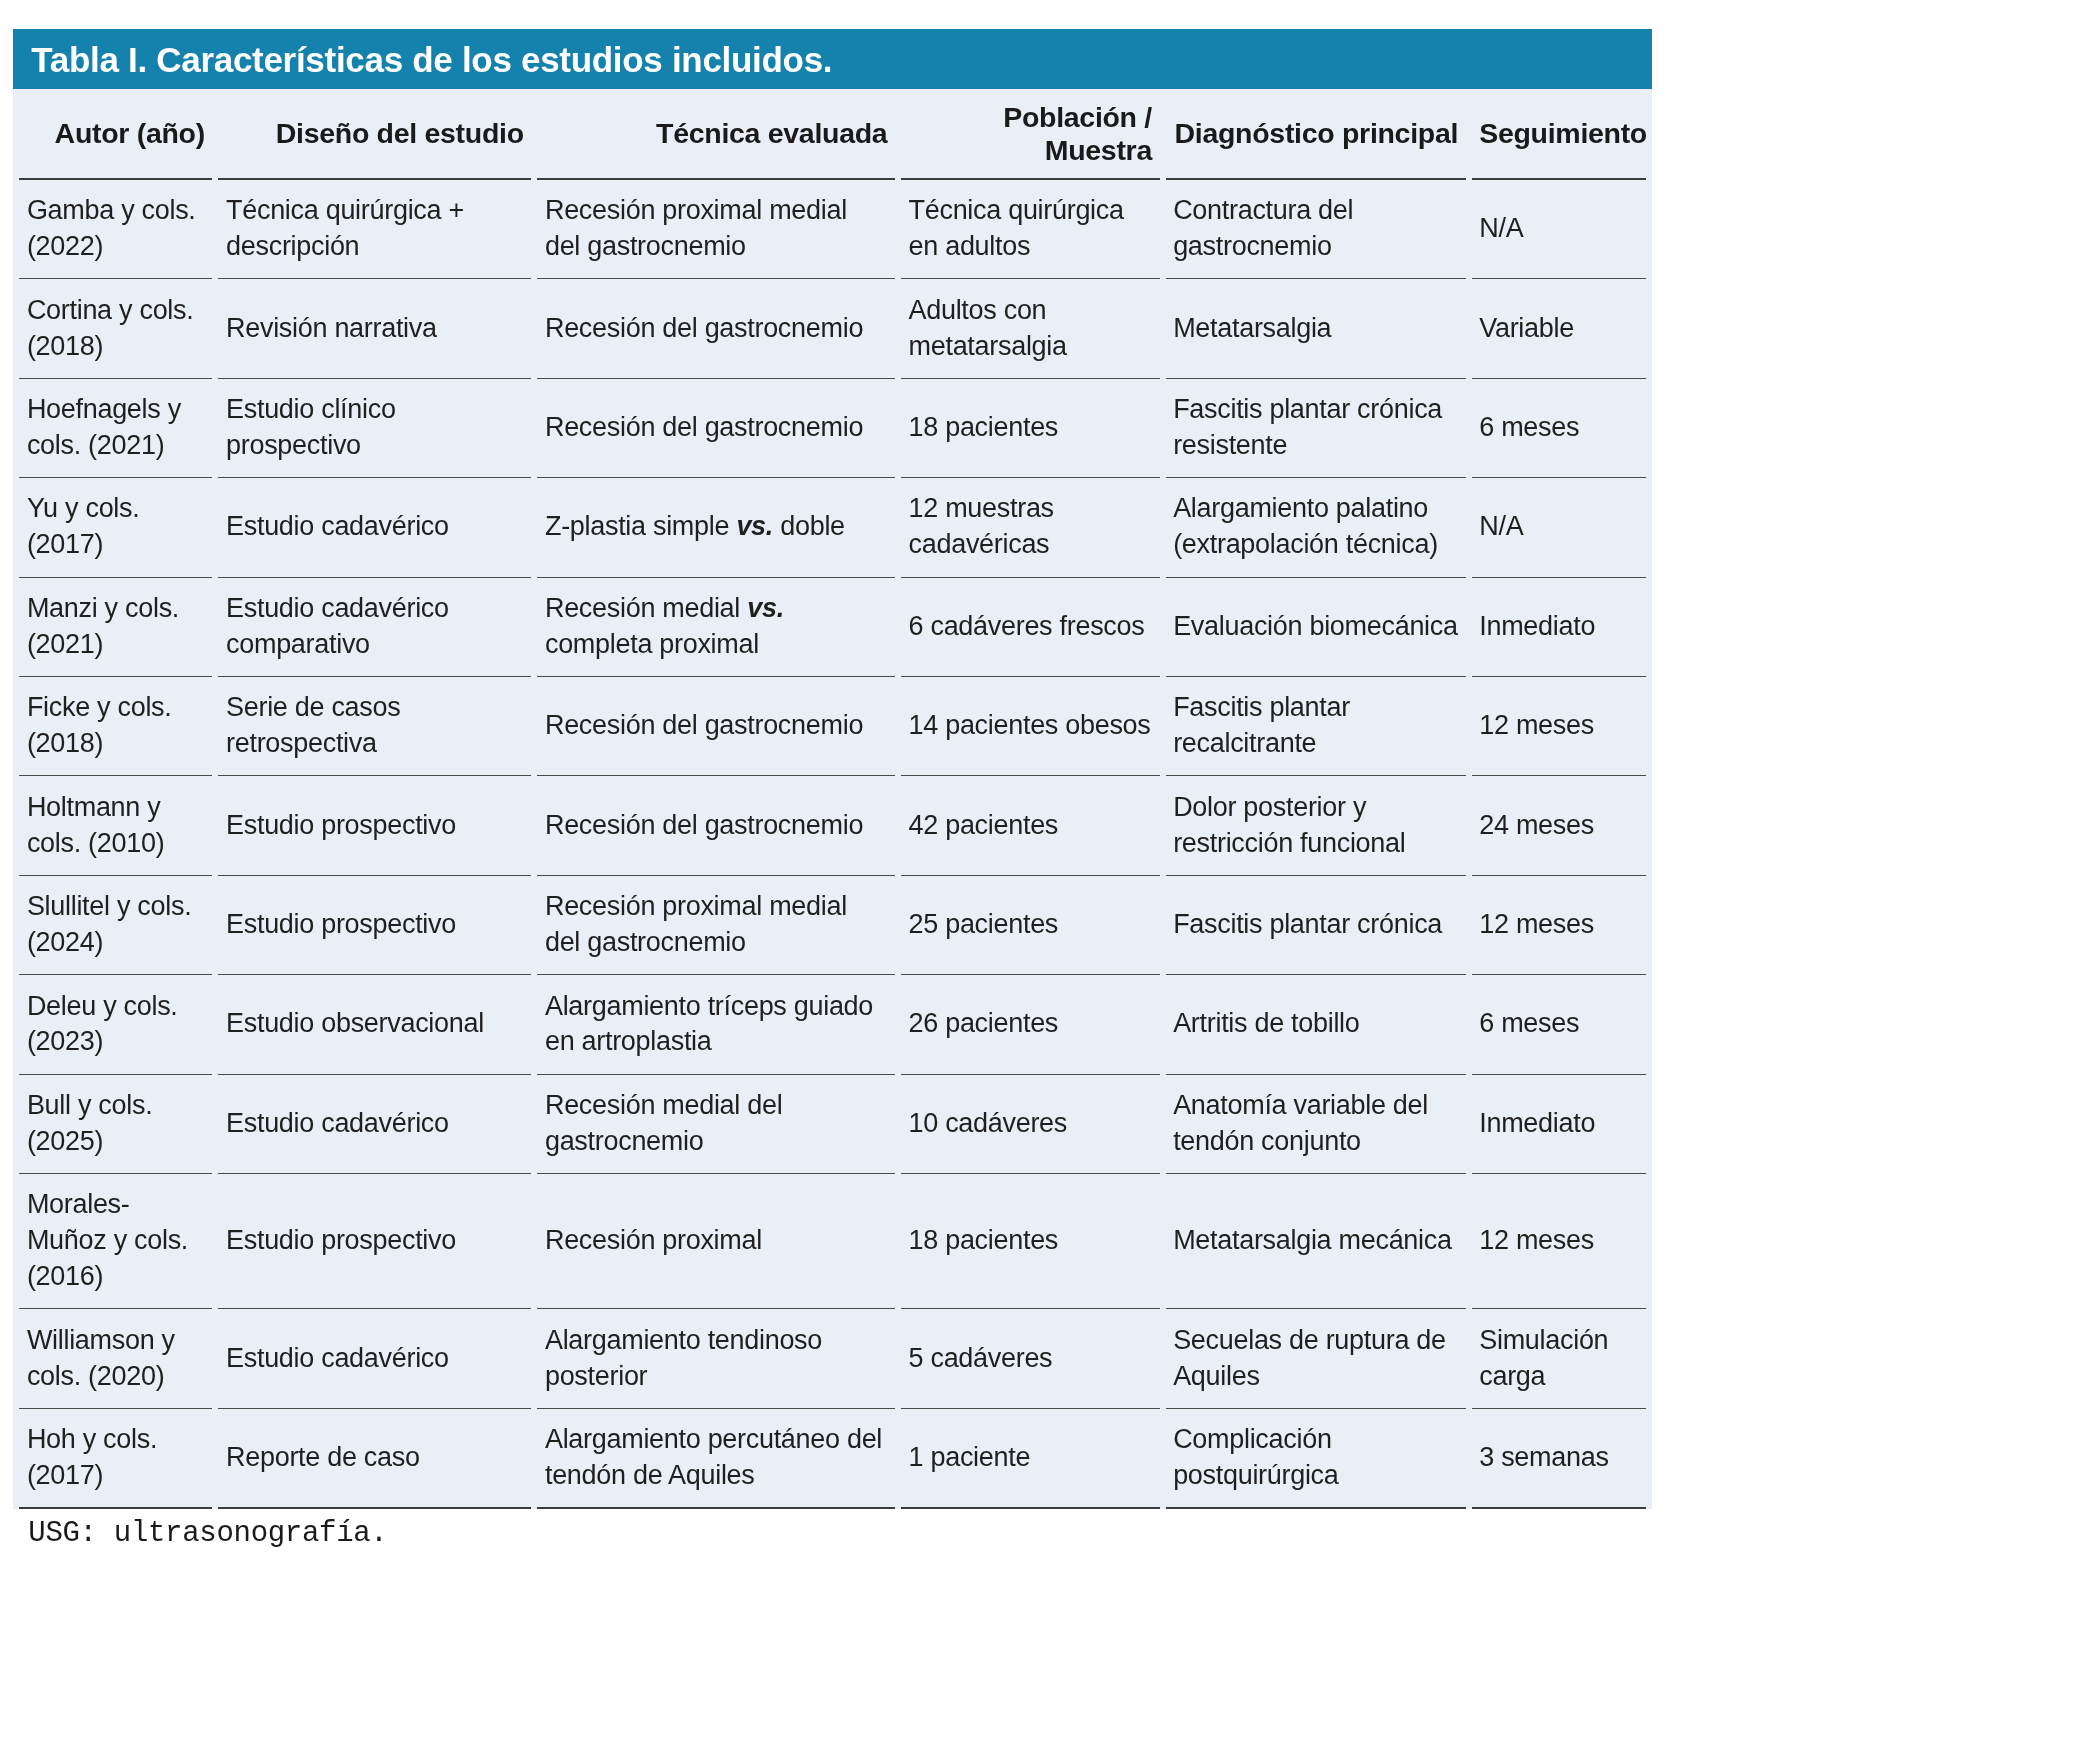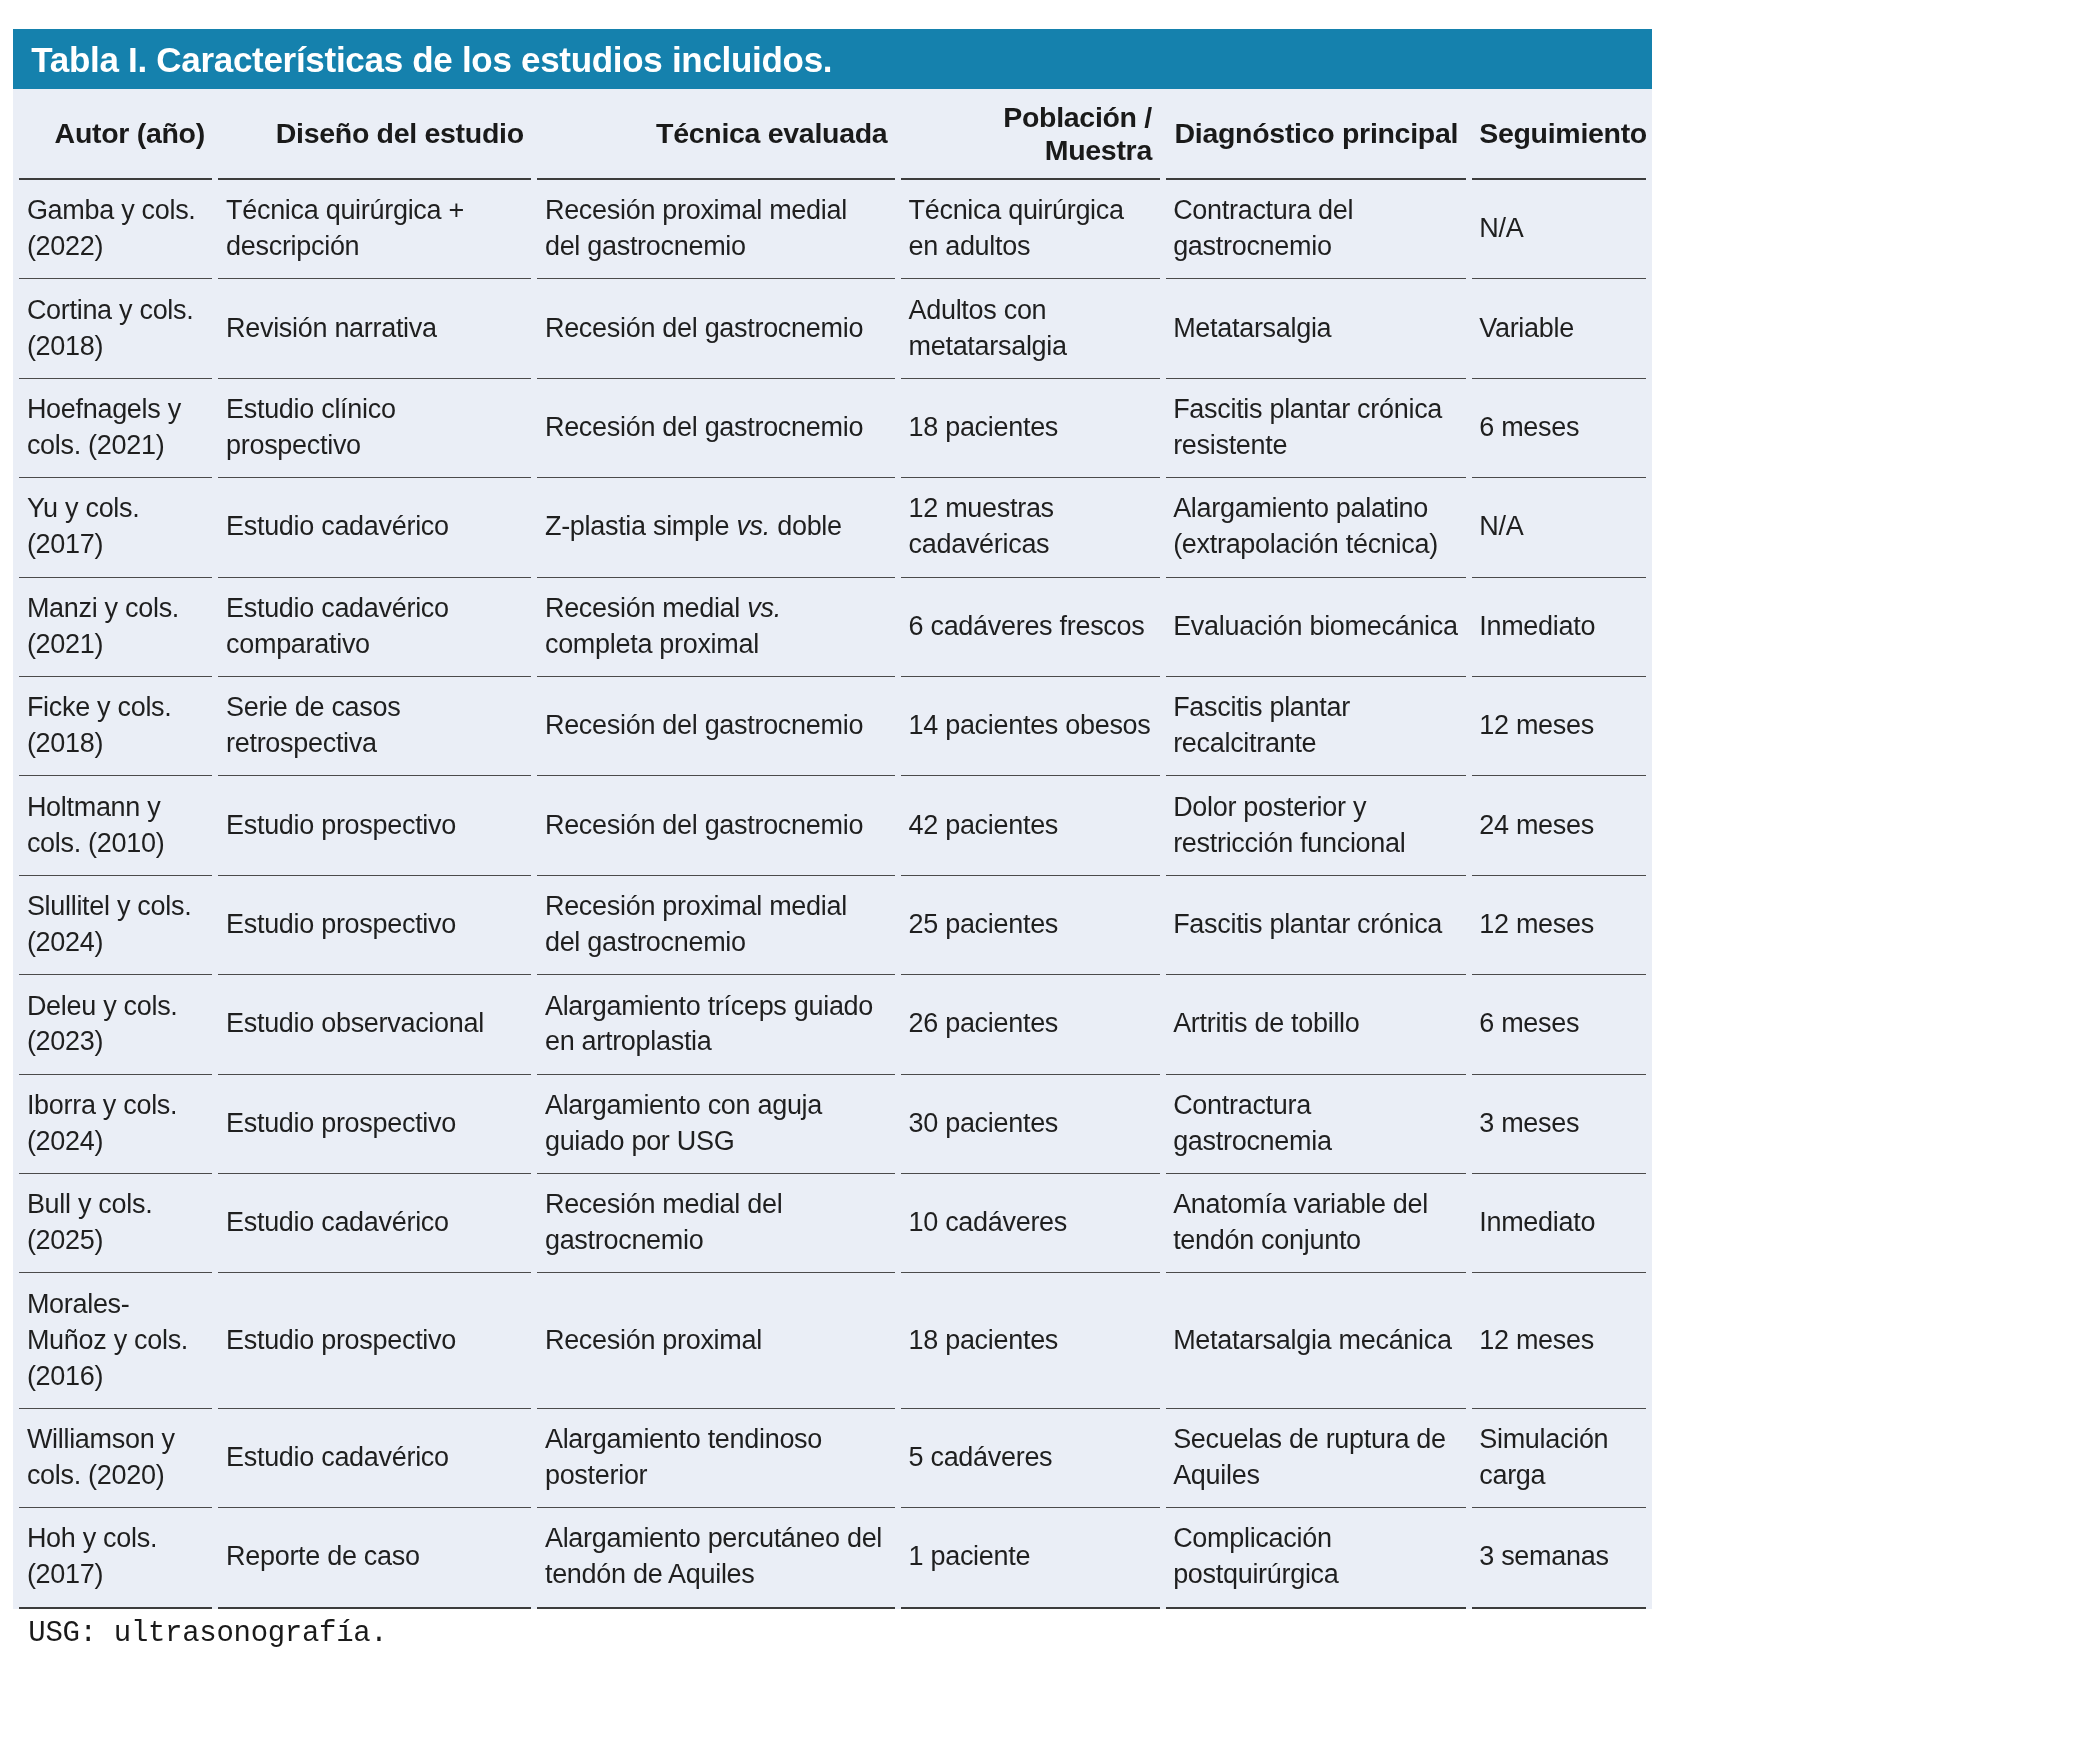--- a/index.html
+++ b/index.html
@@ -49,20 +49,21 @@
     padding: 13.3px 7.6px 13.3px 7.6px;
     border-bottom: 1.9px solid #4b4b4b;
     color: #1f1f1f;
   }
   table.studies tbody tr:last-child td {
     border-bottom-width: 2.9px;
     border-bottom-color: #3c3c3c;
   }
   table.studies em {
     font-style: italic;
+    font-weight: bold;
   }
   .footnote {
     margin: 8px 0 0 15px;
     font-size: 29px;
     letter-spacing: -0.3px;
     color: #1a1a1a;
     font-family: Liberation Mono, monospace;
   }
   
   col.c1 { width: 12.1%; }
@@ -167,28 +168,20 @@
         </tr>
         <tr>
           <td>Deleu y cols. (2023)</td>
           <td>Estudio observacional</td>
           <td>Alargamiento tríceps guiado en artroplastia</td>
           <td>26 pacientes</td>
           <td>Artritis de tobillo</td>
           <td>6 meses</td>
         </tr>
         <tr>
-          <td>Iborra y cols. (2024)</td>
-          <td>Estudio prospectivo</td>
-          <td>Alargamiento con aguja guiado por USG</td>
-          <td>30 pacientes</td>
-          <td>Contractura gastrocnemia</td>
-          <td>3 meses</td>
-        </tr>
-        <tr>
           <td>Bull y cols. (2025)</td>
           <td>Estudio cadavérico</td>
           <td>Recesión medial del gastrocnemio</td>
           <td>10 cadáveres</td>
           <td>Anatomía variable del tendón conjunto</td>
           <td>Inmediato</td>
         </tr>
         <tr>
           <td>Morales-Muñoz y cols. (2016)</td>
           <td>Estudio prospectivo</td>

